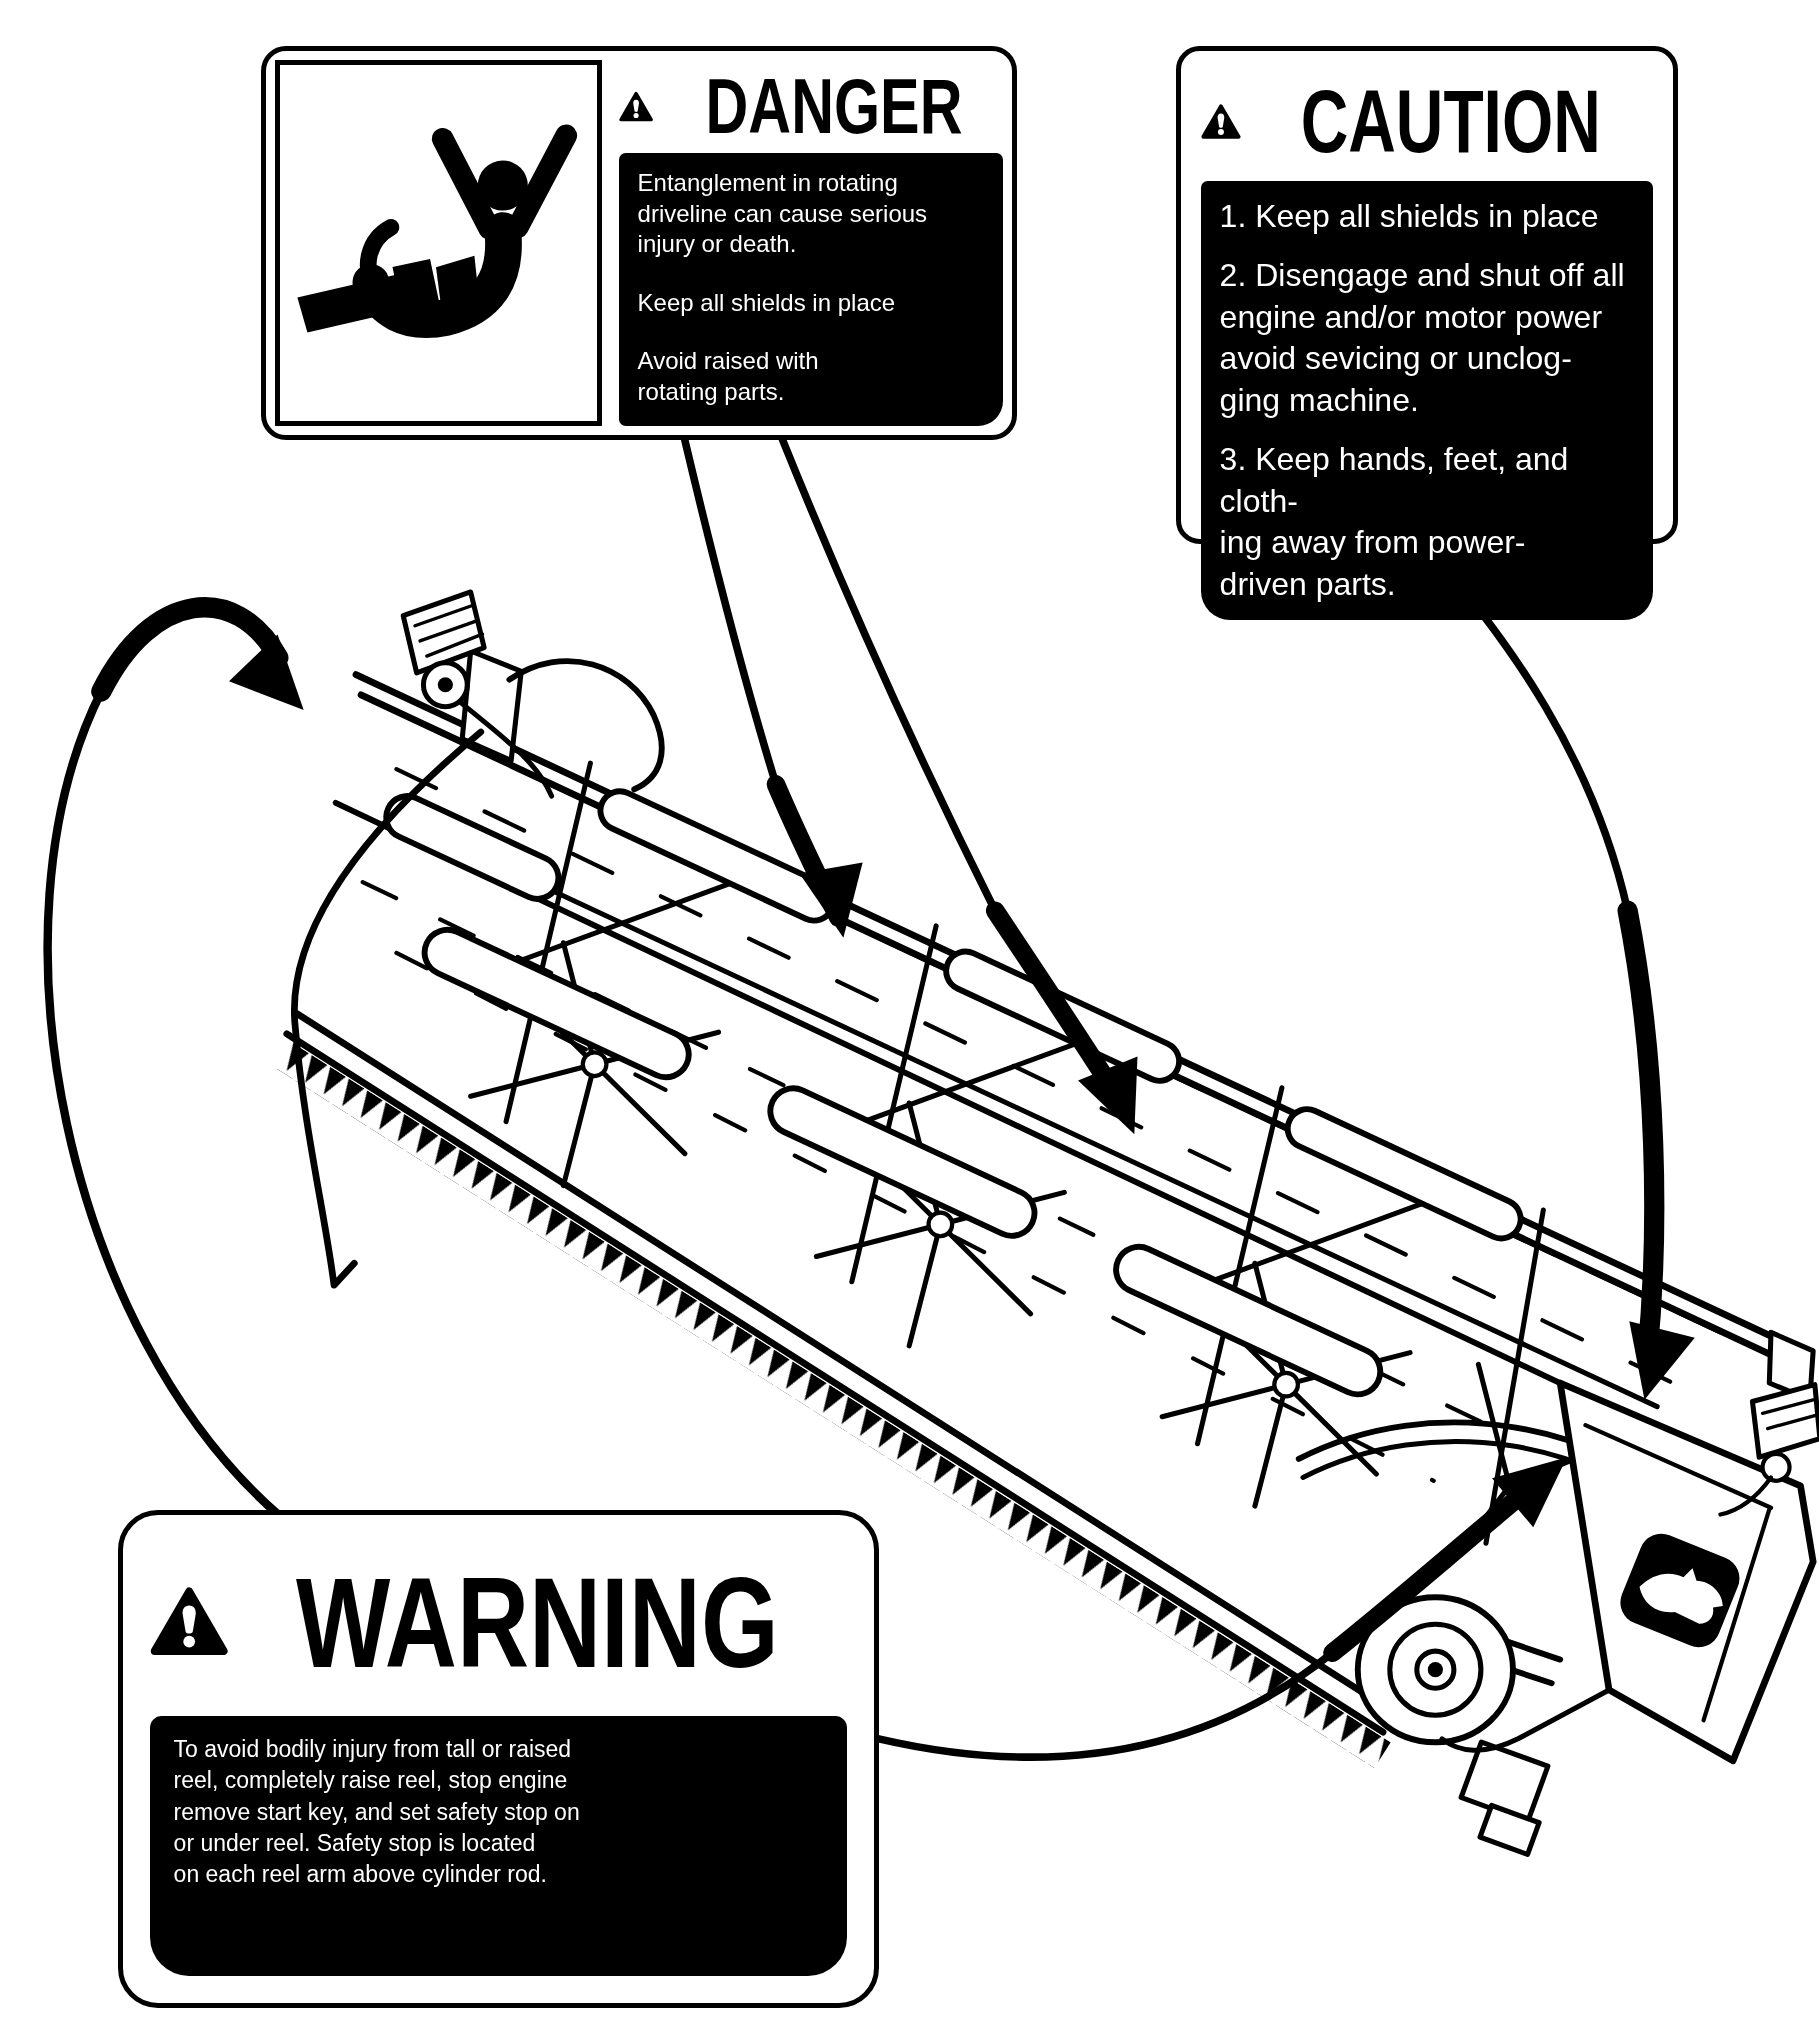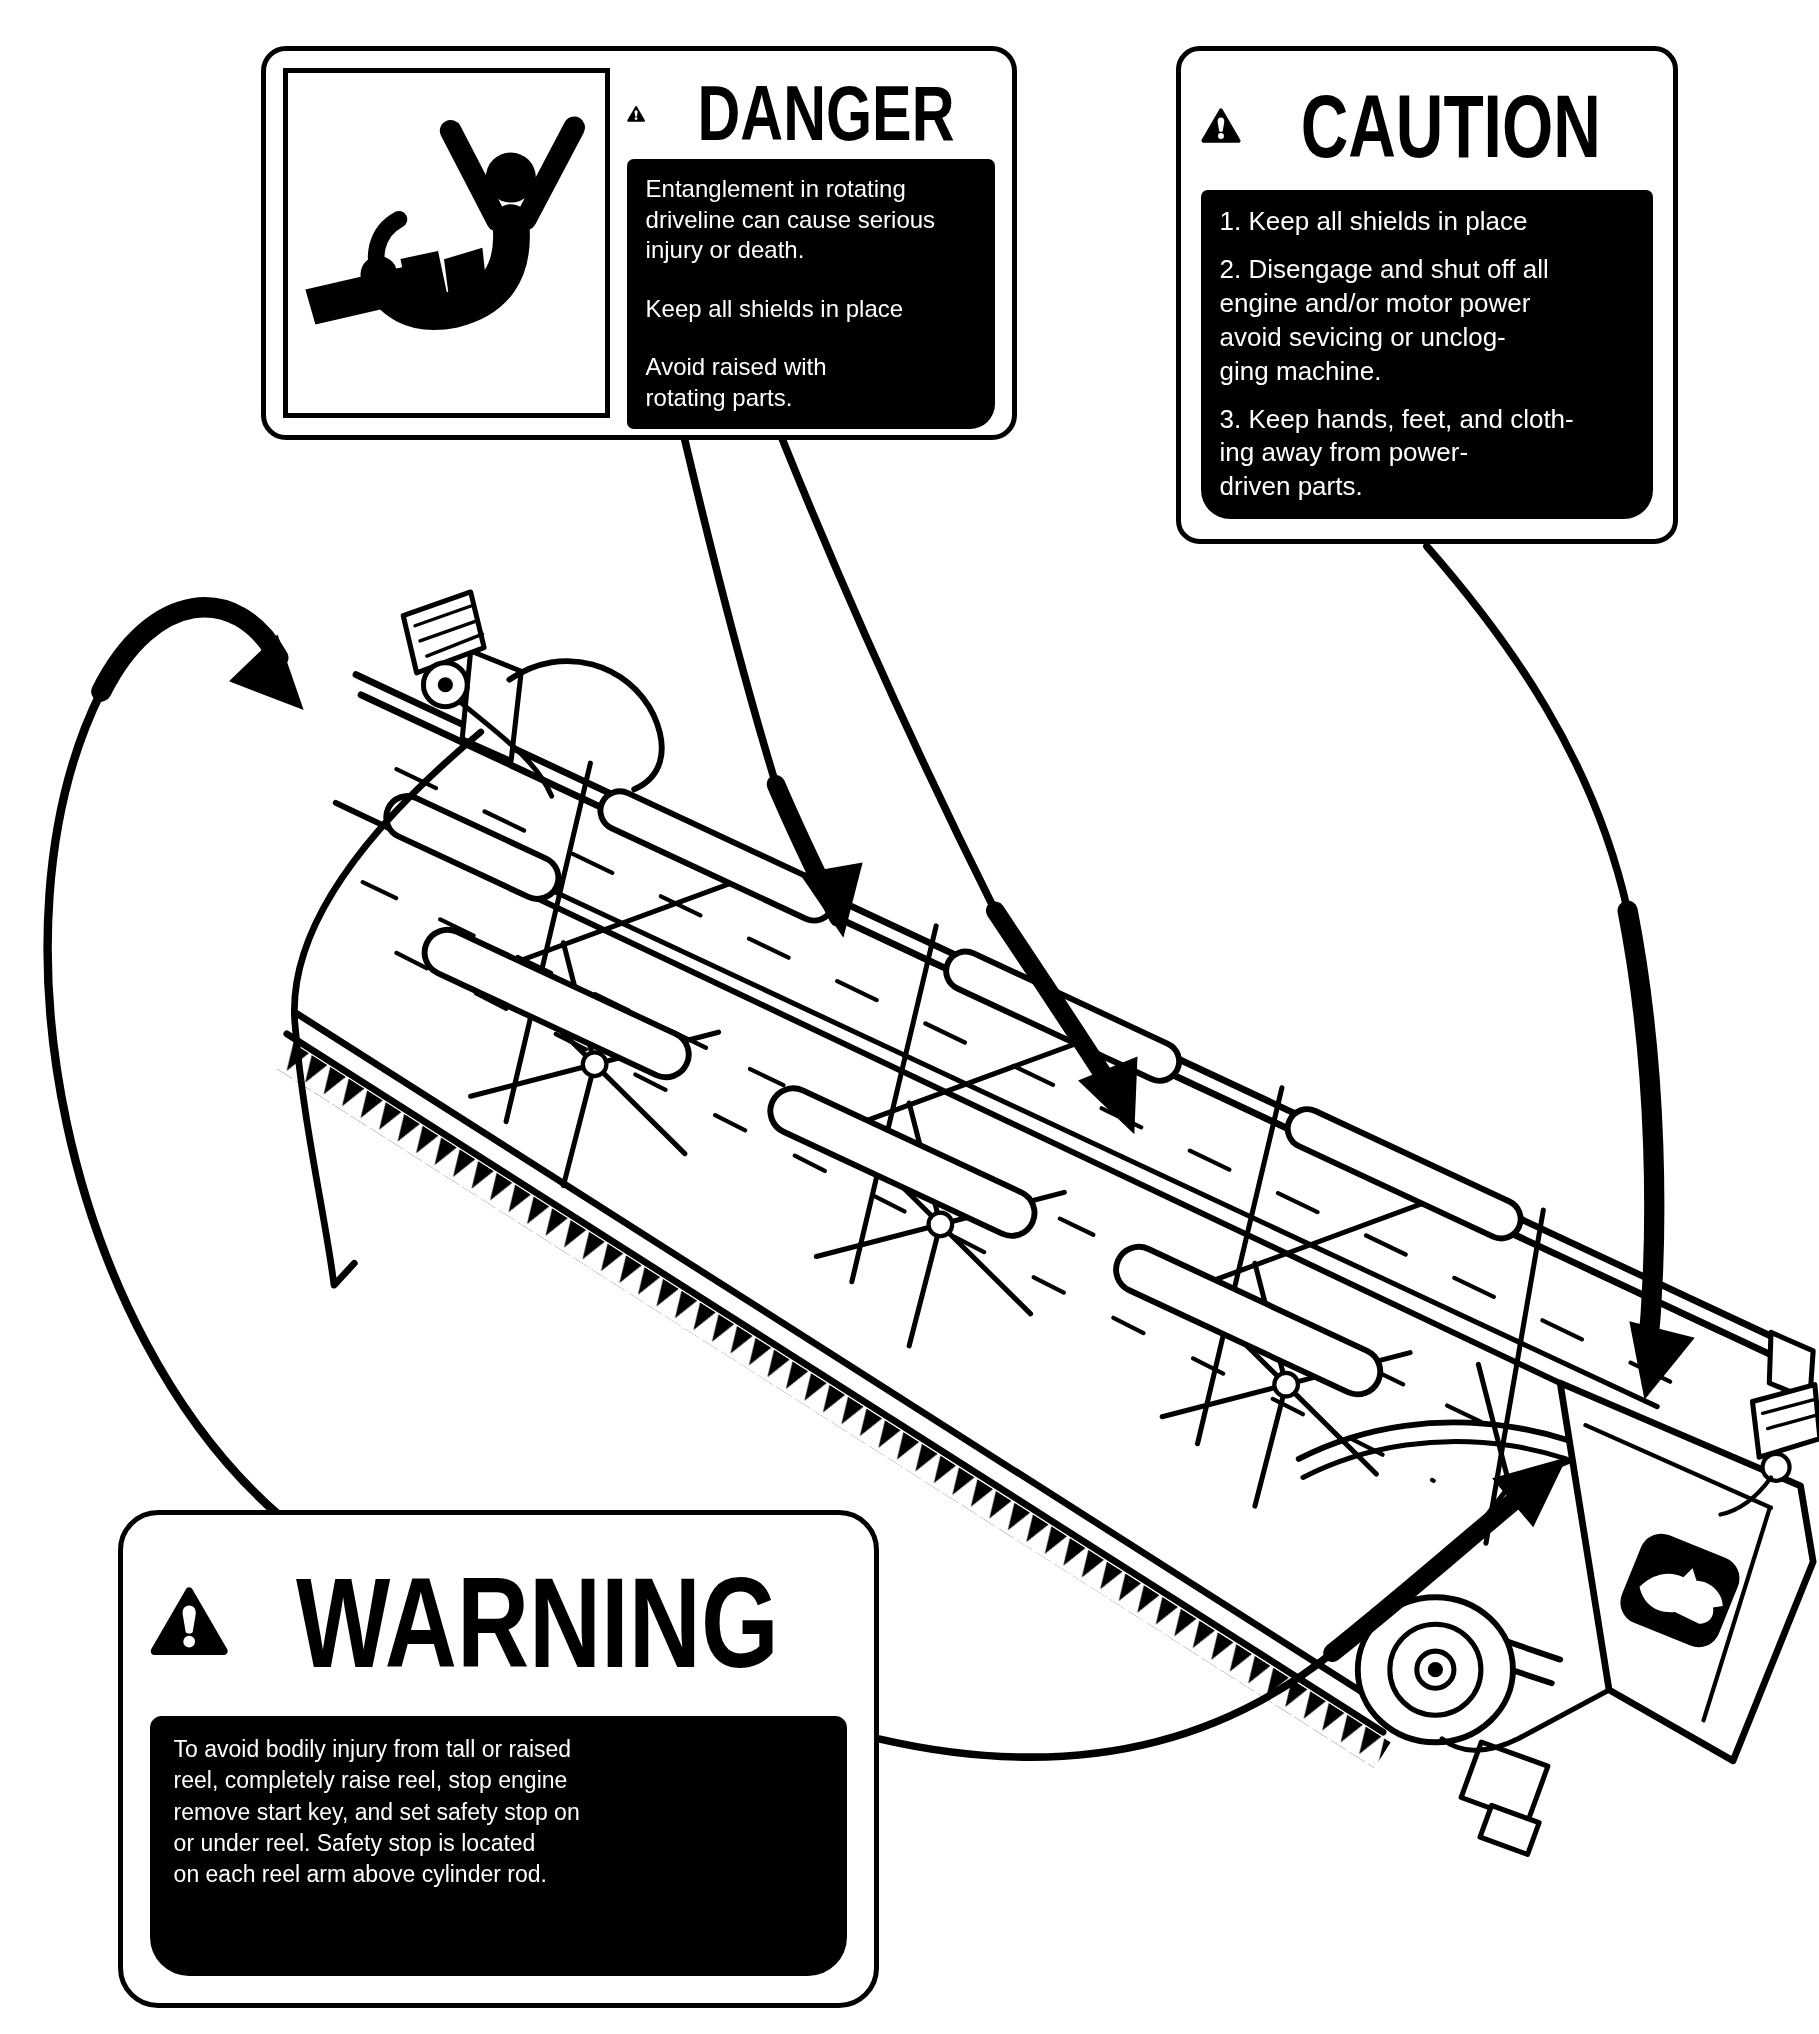--- a/index.html
+++ b/index.html
@@ -8,35 +8,35 @@
   .art{position:absolute;left:0;top:0;width:1820px;height:2034px}
 
   
   .label{position:absolute;background:#fff;border:5px solid #000;box-sizing:border-box}
   .hdr{display:flex;align-items:center;justify-content:center}
   .title{font-weight:bold;white-space:nowrap;display:inline-block;transform-origin:50% 50%}
   .blackbox{background:#000;color:#fff;box-sizing:border-box}
   .ln{min-height:1.27em}
 
   .danger{left:261px;top:46px;width:756px;height:394px;border-radius:25px;
-          display:flex;padding:17px;gap:17px}
+          display:flex;padding:9px;gap:17px}
   .picto{width:327px;flex:0 0 auto;border:5px solid #000;box-sizing:border-box;
          display:flex;align-items:flex-end;justify-content:center;overflow:hidden}
   .danger-col{flex:1;display:flex;flex-direction:column;min-width:0}
   .danger .hdr{height:93px;gap:11.8px}
   .danger .title{font-size:78px;transform:scaleX(.76)}
   .danger .blackbox{flex:1;border-radius:6.7px 6.7px 25px 6.7px;padding:15px 18.6px;
                     font-size:24px;line-height:1.28}
 
   .caution{left:1176px;top:46px;width:502px;height:498px;border-radius:23.6px;
            display:flex;flex-direction:column;padding:11.8px 20px 20px}
   .caution .hdr{height:155px;gap:6.7px}
   .caution .title{font-size:89px;transform:scaleX(.74)}
   .caution .blackbox{flex:1;border-radius:6.7px 6.7px 29px 29px;padding:15px 18.6px;
-                     font-size:26px;line-height:1.3}
+                     font-size:32px;line-height:1.3}
   .caution .gap{margin-top:.55em}
 
   .warning{left:118px;top:1510px;width:761px;height:498px;border-radius:40px;
            display:flex;flex-direction:column;padding:13.5px 27px 27px}
   .warning .hdr{height:187px;gap:0}
   .warning .title{font-size:128px;transform:scaleX(.78)}
   .warning .blackbox{flex:1;border-radius:11.8px 11.8px 39px 39px;padding:18.6px 23.6px;
                      font-size:23px;line-height:1.36}
 
   .gap{margin-top:1.15em}

